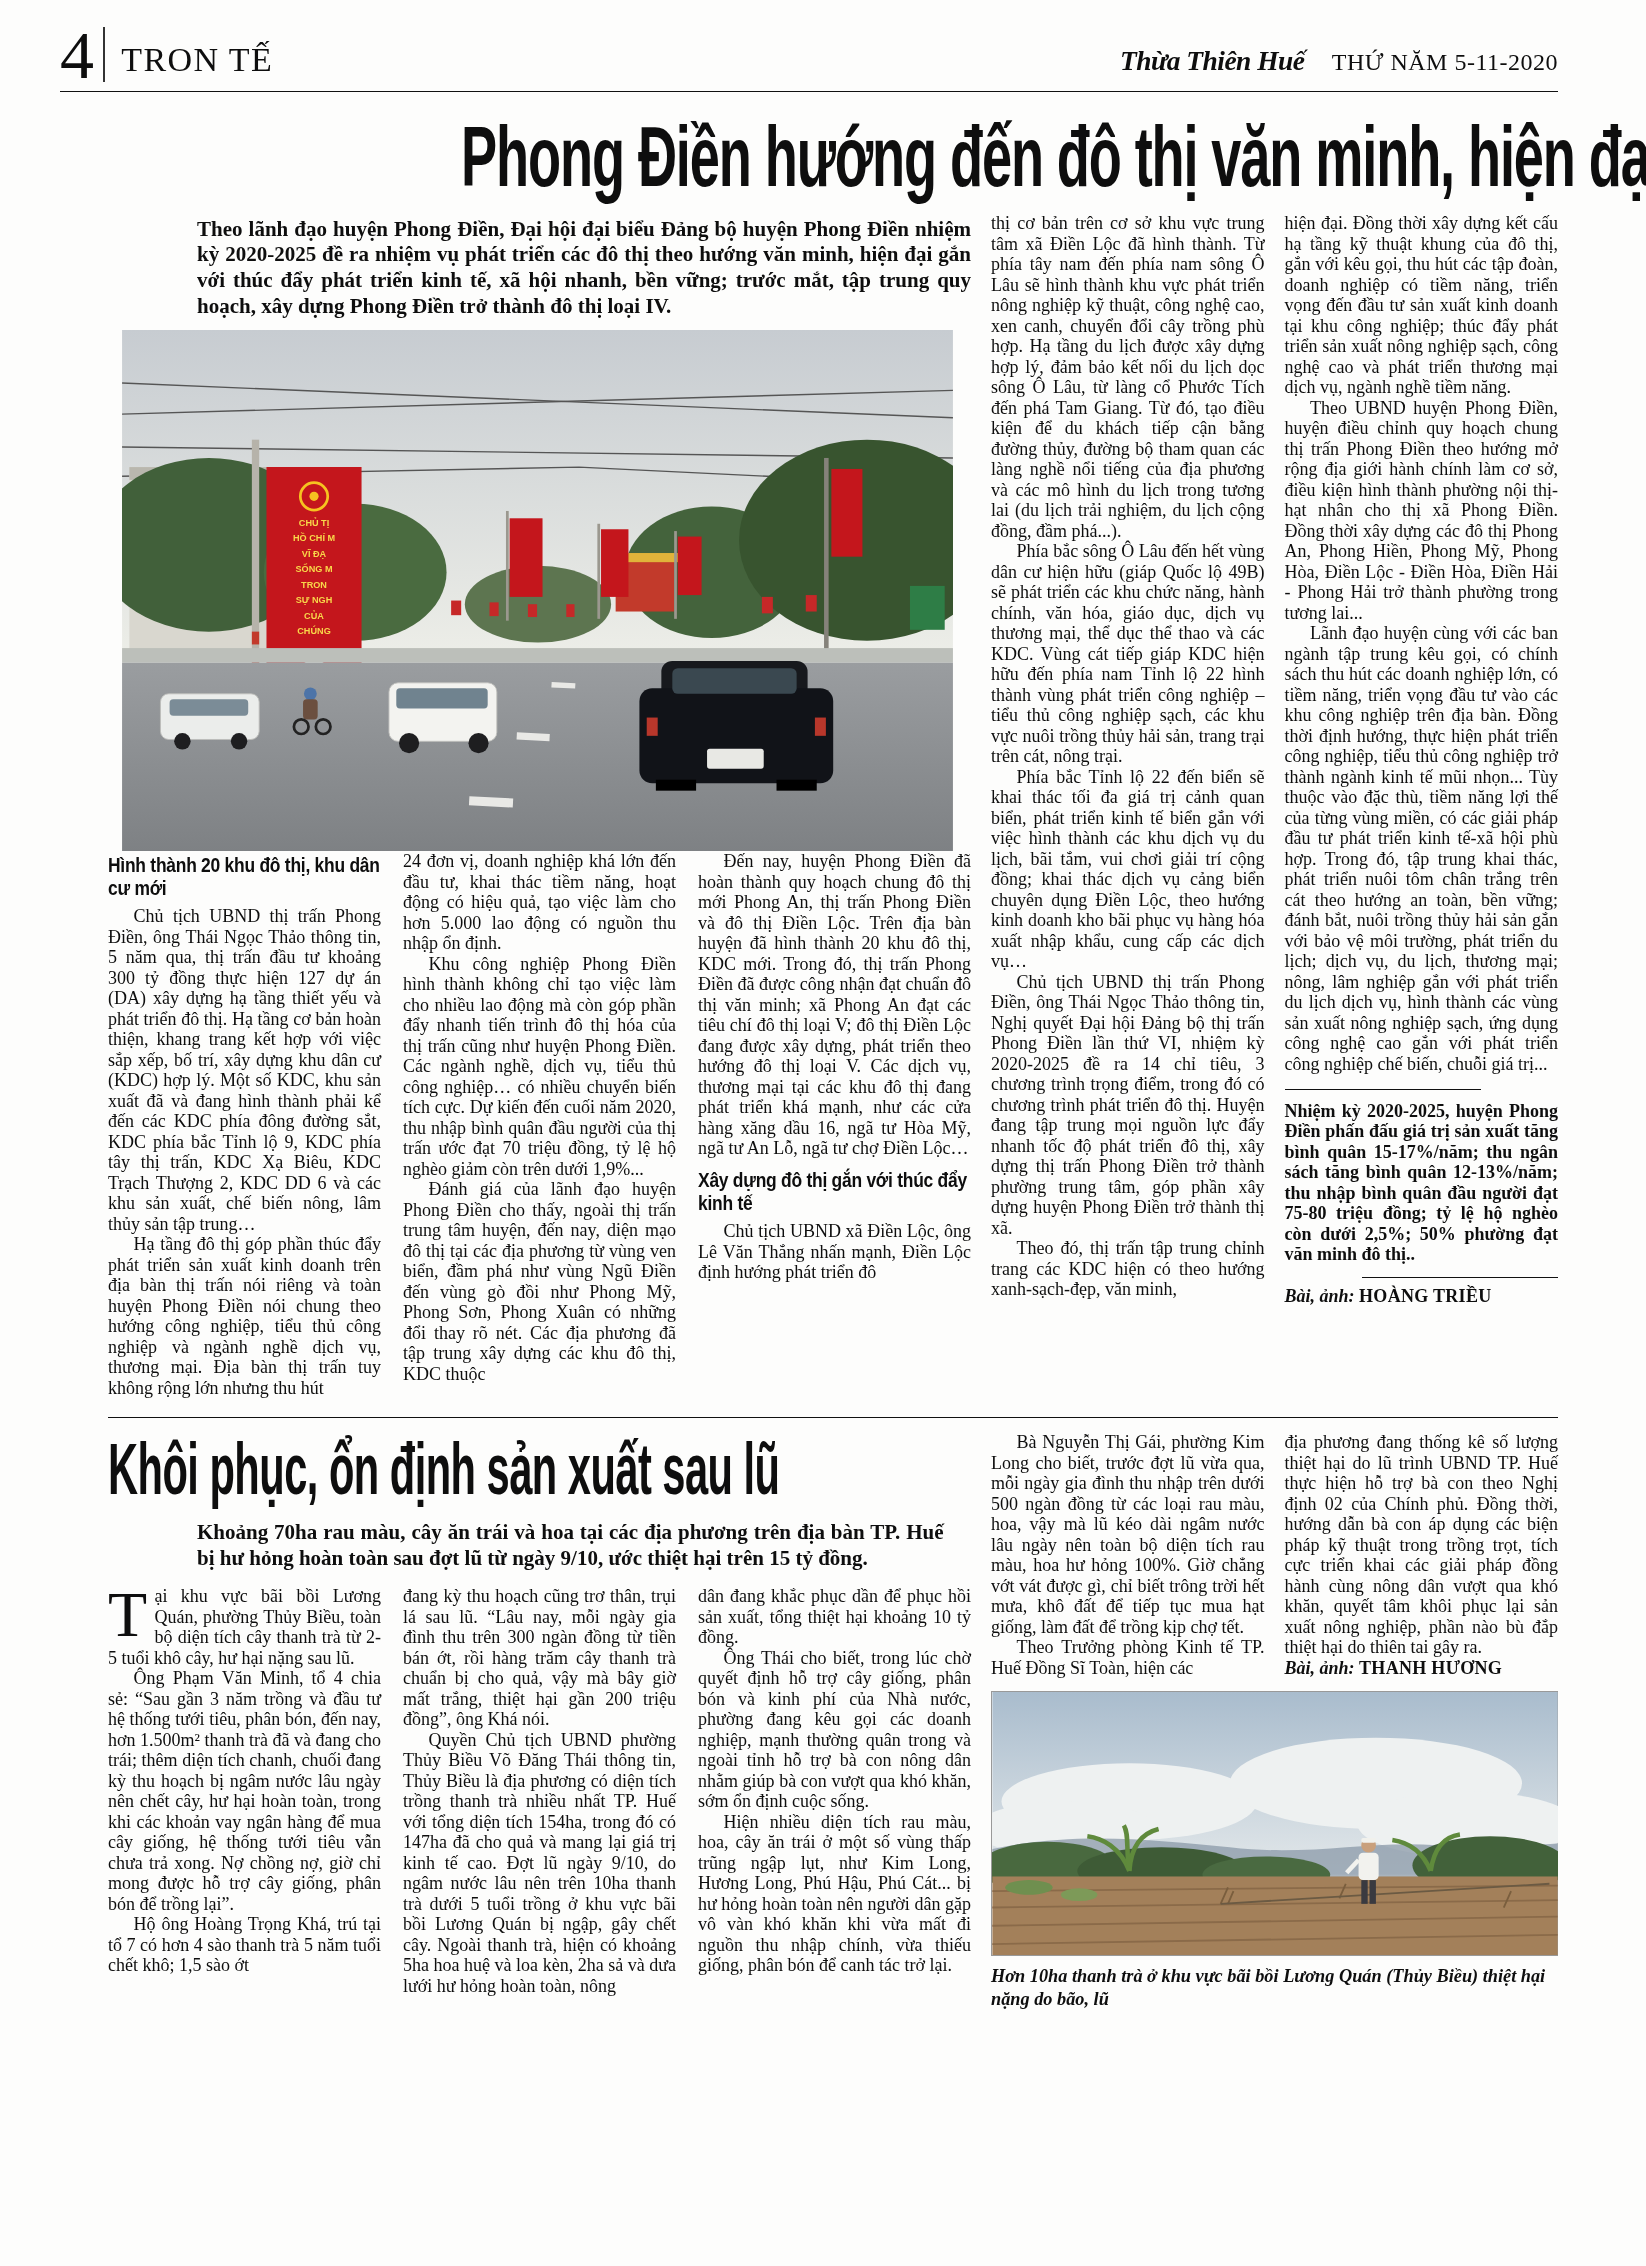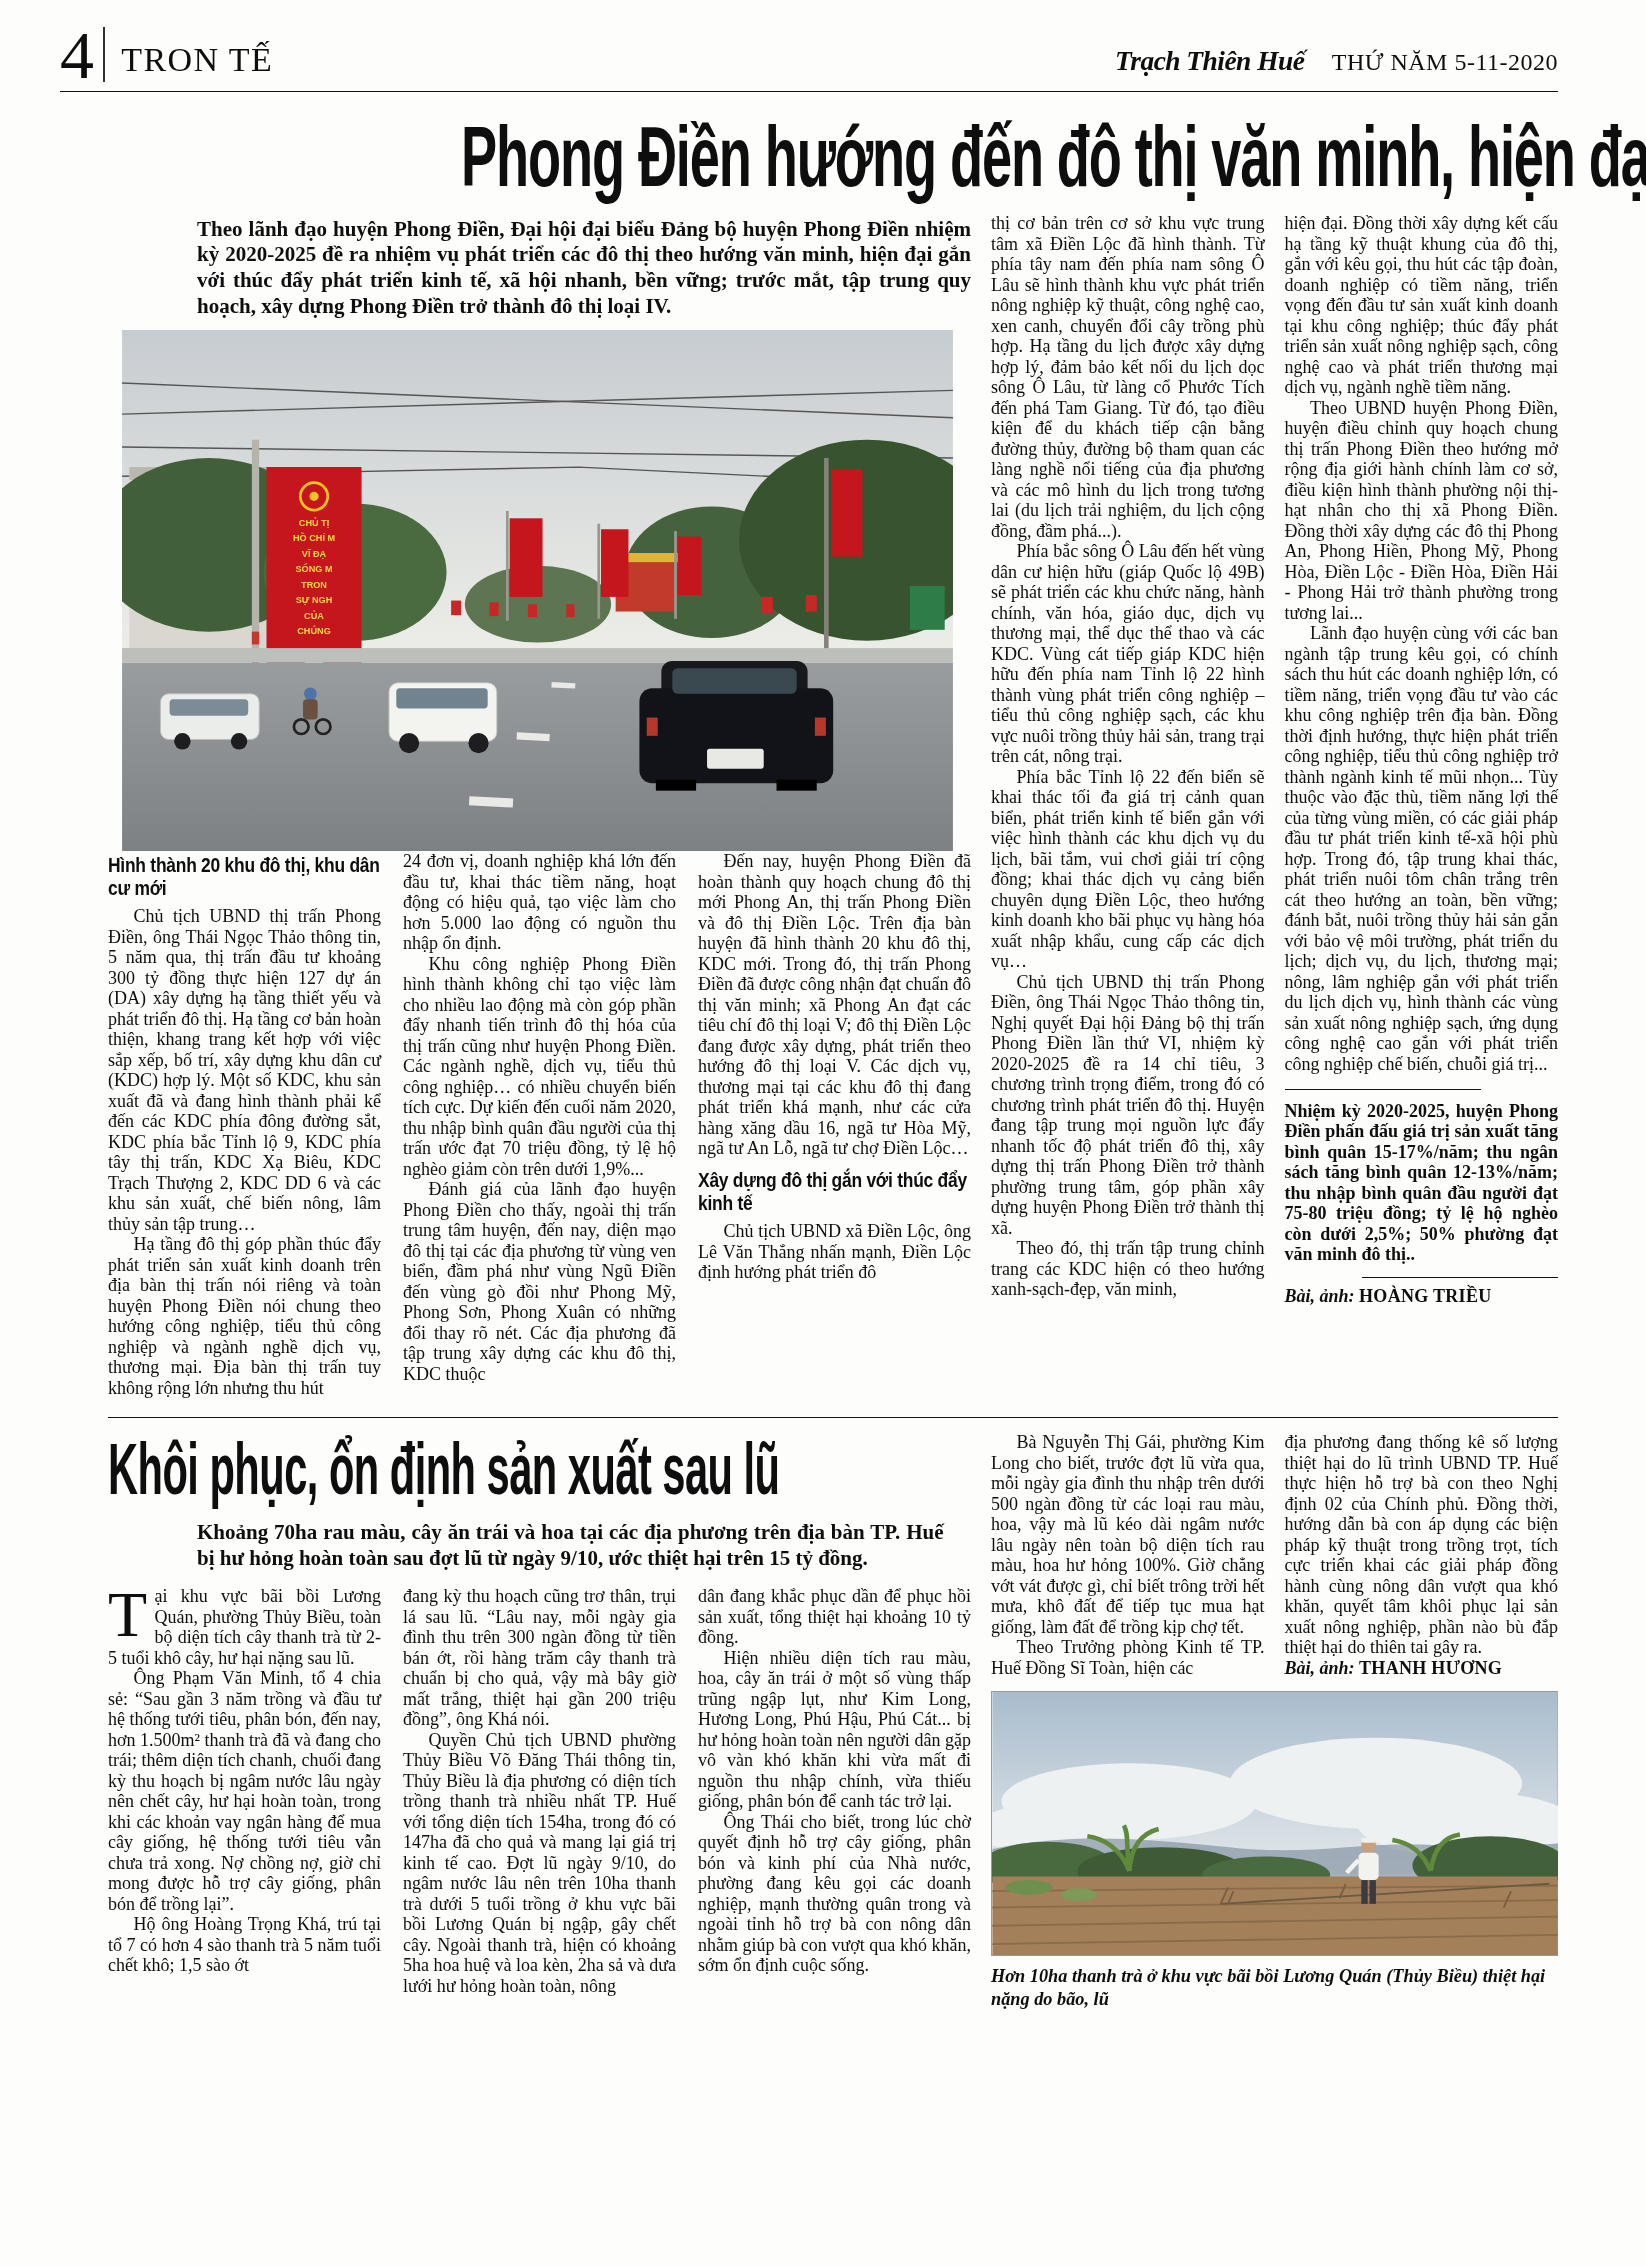--- a/index.html
+++ b/index.html
@@ -57,21 +57,21 @@
 </head>
 <body>
 
 <div class="page">
 
   <header class="header-row">
     <div class="page-num">4</div>
     <div class="vr"></div>
     <div class="section-label">TRON TẾ</div>
     <div class="header-right">
-      <div class="masthead">Trạch Thiên Huế</div>
+      <div class="masthead">Thừa Thiên Huế</div>
       <div class="issue-date">THỨ NĂM 5-11-2020</div>
     </div>
   </header>
 
   <main class="content">
 
     <section>
       <div class="h1wrap">
         <h1 class="hl1" style="margin:0">Phong Điền hướng đến đô thị văn minh, hiện đại</h1>
       </div>
@@ -263,22 +263,22 @@
               </p>
               <p>Ông Phạm Văn Minh, tổ 4 chia sẻ: “Sau gần 3 năm trồng và đầu tư hệ thống tưới tiêu, phân bón, đến nay, hơn 1.500m² thanh trà đã và đang cho trái; thêm diện tích chanh, chuối đang kỳ thu hoạch bị ngâm nước lâu ngày nên chết cây, hư hại hoàn toàn, trong khi các khoản vay ngân hàng để mua cây giống, hệ thống tưới tiêu vẫn chưa trả xong. Nợ chồng nợ, giờ chỉ mong được hỗ trợ cây giống, phân bón để trồng lại”.</p>
               <p>Hộ ông Hoàng Trọng Khá, trú tại tổ 7 có hơn 4 sào thanh trà 5 năm tuổi chết khô; 1,5 sào ớt</p>
             </div>
             <div>
               <p class="cont">đang kỳ thu hoạch cũng trơ thân, trụi lá sau lũ. “Lâu nay, mỗi ngày gia đình thu trên 300 ngàn đồng từ tiền bán ớt, rồi hàng trăm cây thanh trà chuẩn bị cho quả, vậy mà bây giờ mất trắng, thiệt hại gần 200 triệu đồng”, ông Khá nói.</p>
               <p>Quyền Chủ tịch UBND phường Thủy Biều Võ Đăng Thái thông tin, Thủy Biều là địa phương có diện tích trồng thanh trà nhiều nhất TP. Huế với tổng diện tích 154ha, trong đó có 147ha đã cho quả và mang lại giá trị kinh tế cao. Đợt lũ ngày 9/10, do ngâm nước lâu nên trên 10ha thanh trà dưới 5 tuổi trồng ở khu vực bãi bồi Lương Quán bị ngập, gây chết cây. Ngoài thanh trà, hiện có khoảng 5ha hoa huệ và loa kèn, 2ha sả và dưa lưới hư hỏng hoàn toàn, nông</p>
             </div>
             <div>
               <p class="cont">dân đang khắc phục dần để phục hồi sản xuất, tổng thiệt hại khoảng 10 tỷ đồng.</p>
+              <p>Ông Thái cho biết, trong lúc chờ quyết định hỗ trợ cây giống, phân bón và kinh phí của Nhà nước, phường đang kêu gọi các doanh nghiệp, mạnh thường quân trong và ngoài tỉnh hỗ trợ bà con nông dân nhằm giúp bà con vượt qua khó khăn, sớm ổn định cuộc sống.</p>
               <p>Hiện nhiều diện tích rau màu, hoa, cây ăn trái ở một số vùng thấp trũng ngập lụt, như Kim Long, Hương Long, Phú Hậu, Phú Cát... bị hư hỏng hoàn toàn nên người dân gặp vô vàn khó khăn khi vừa mất đi nguồn thu nhập chính, vừa thiếu giống, phân bón để canh tác trở lại.</p>
-              <p>Ông Thái cho biết, trong lúc chờ quyết định hỗ trợ cây giống, phân bón và kinh phí của Nhà nước, phường đang kêu gọi các doanh nghiệp, mạnh thường quân trong và ngoài tỉnh hỗ trợ bà con nông dân nhằm giúp bà con vượt qua khó khăn, sớm ổn định cuộc sống.</p>
             </div>
           </div>
         </div>
 
         <div>
           <div class="cols2 bodytext">
             <div>
               <p>Bà Nguyễn Thị Gái, phường Kim Long cho biết, trước đợt lũ vừa qua, mỗi ngày gia đình thu nhập trên dưới 500 ngàn đồng từ các loại rau màu, hoa, vậy mà lũ kéo dài ngâm nước lâu ngày nên toàn bộ diện tích rau màu, hoa hư hỏng 100%. Giờ chẳng vớt vát được gì, chỉ biết trông trời hết mưa, khô đất để tiếp tục mua hạt giống, làm đất để trồng kịp chợ tết.</p>
               <p>Theo Trưởng phòng Kinh tế TP. Huế Đồng Sĩ Toàn, hiện các</p>
             </div>

